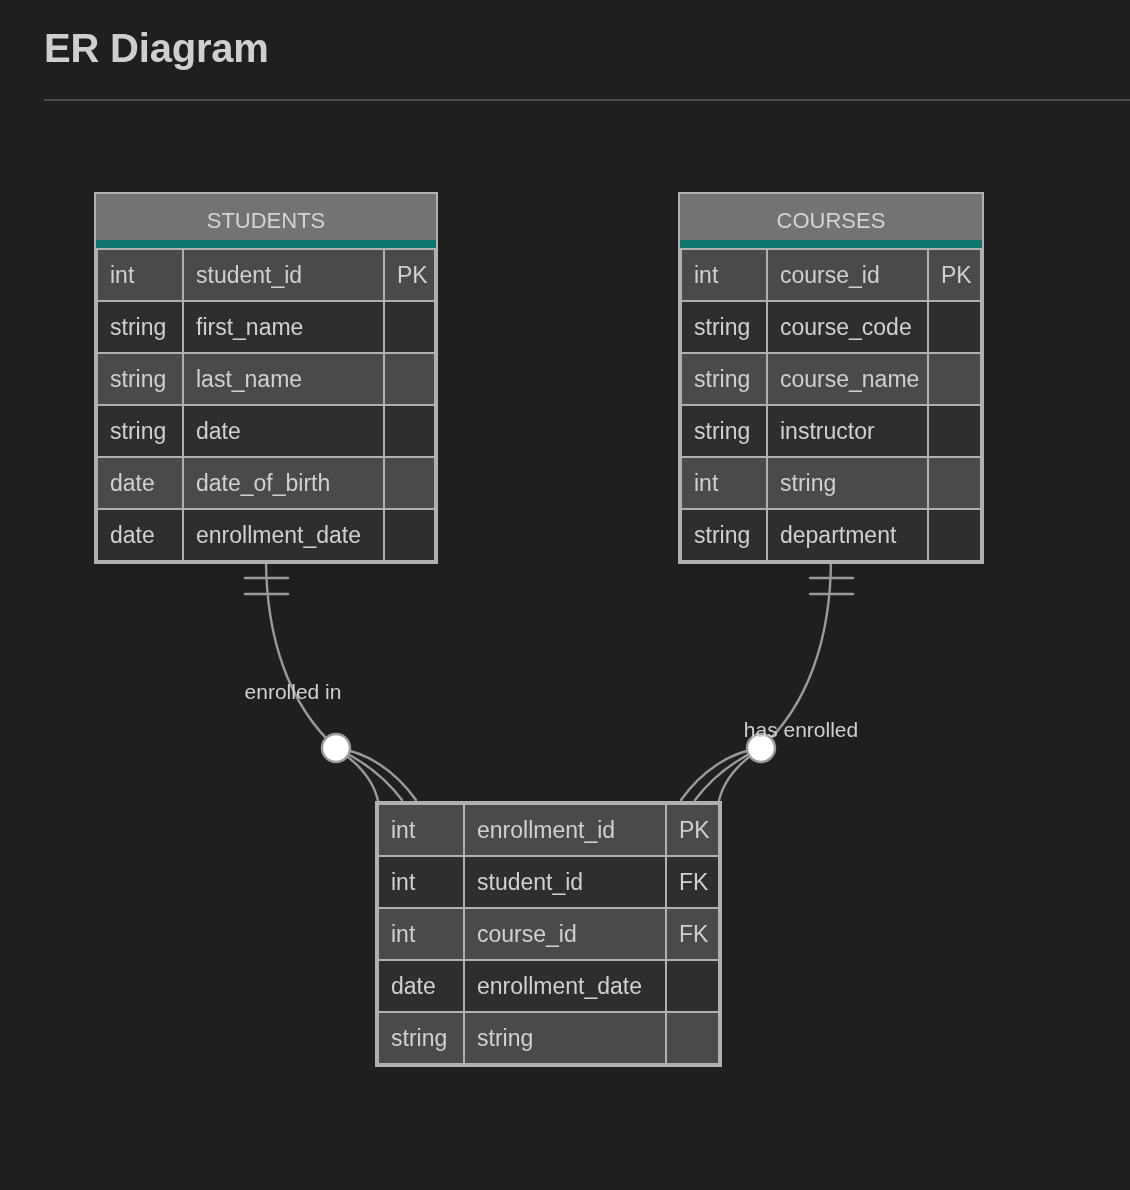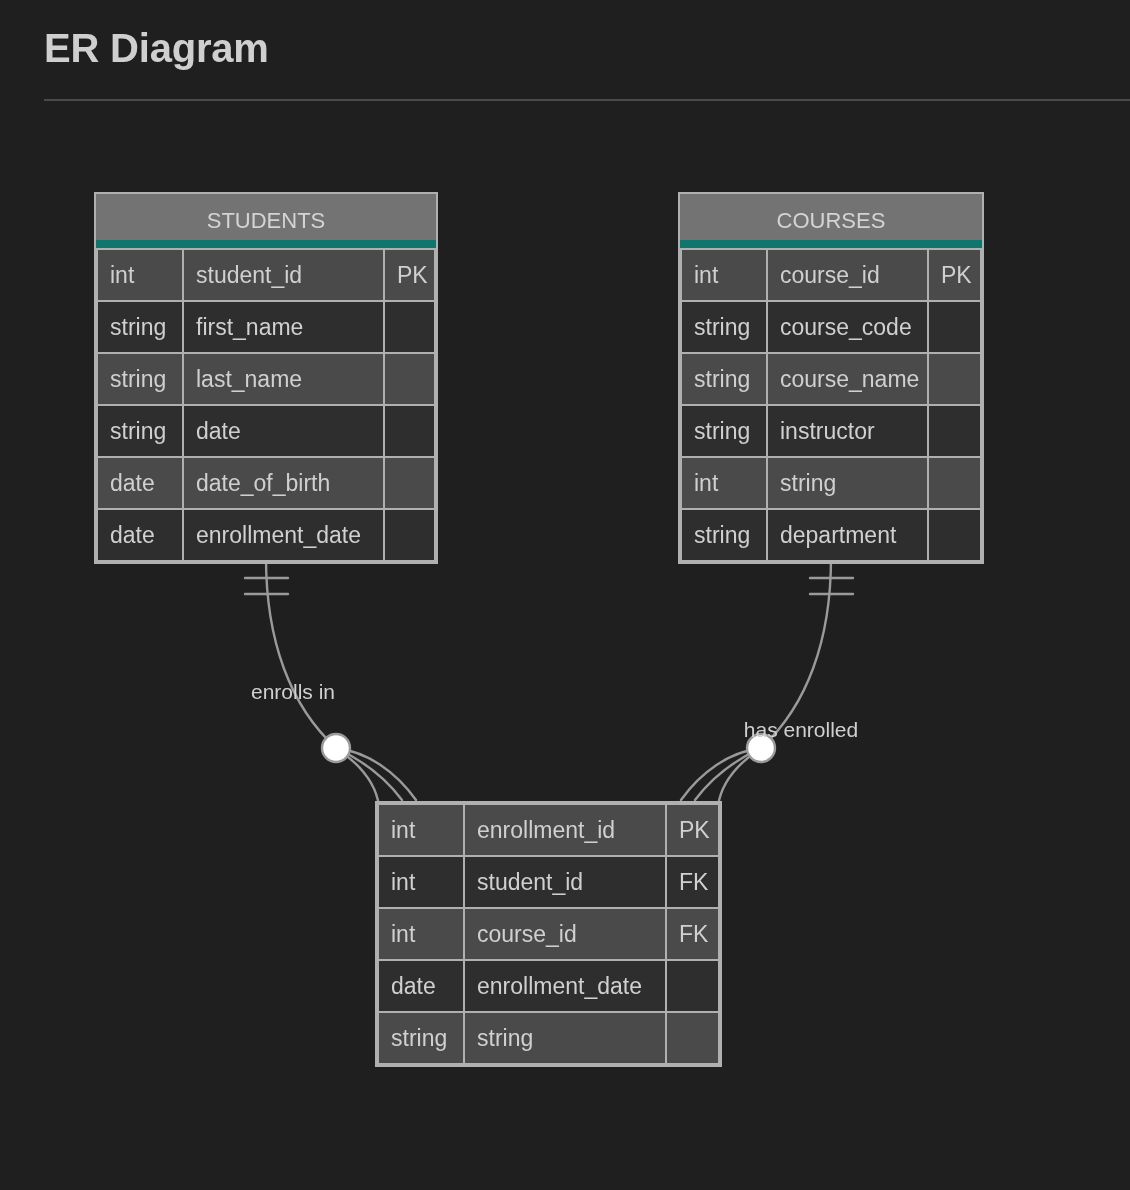--- a/index.html
+++ b/index.html
@@ -259,16 +259,16 @@
         </tr>
         <tr class="row-light">
           <td class="col-type">string</td>
           <td class="col-name">string</td>
           <td class="col-key"></td>
         </tr>
       </tbody>
     </table>
   </div>
 
-  <div class="rel-label" id="rel-label-enrolls-in">enrolls in</div>
+  <div class="rel-label" id="rel-label-enrolls-in">enrolled in</div>
   <div class="rel-label" id="rel-label-has-enrolled">has enrolled</div>
 
 </div>
 
 </body></html>

